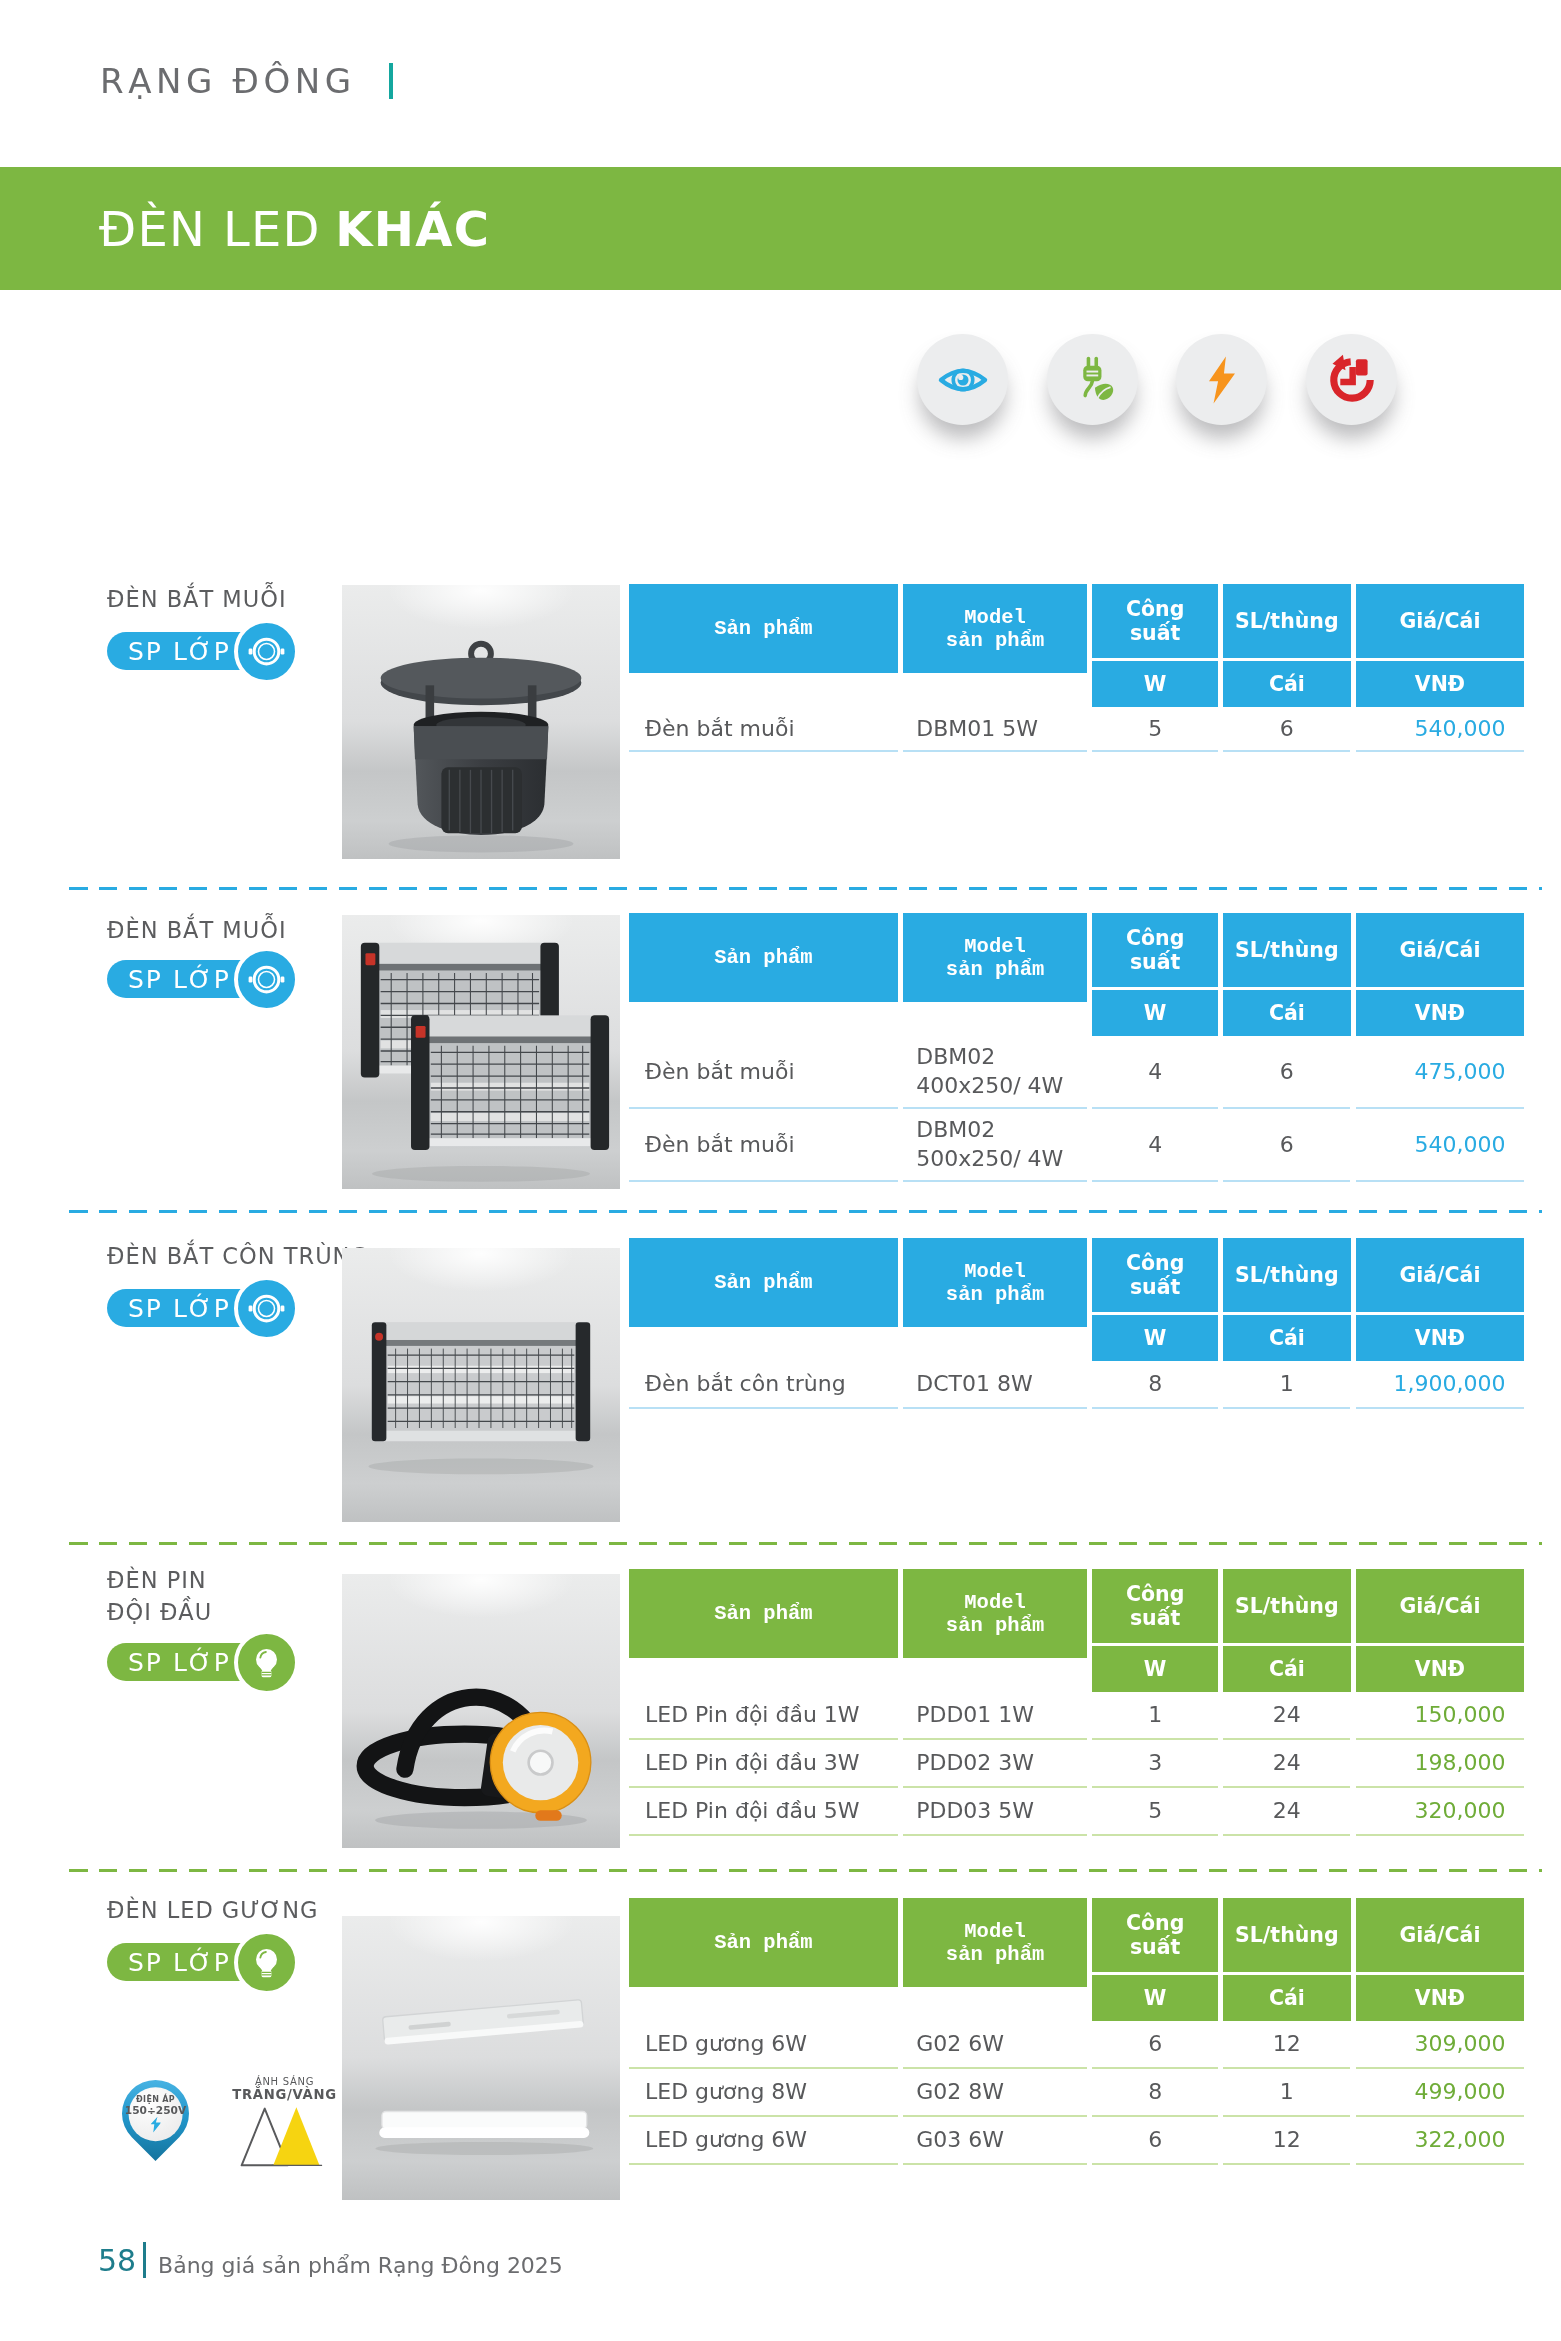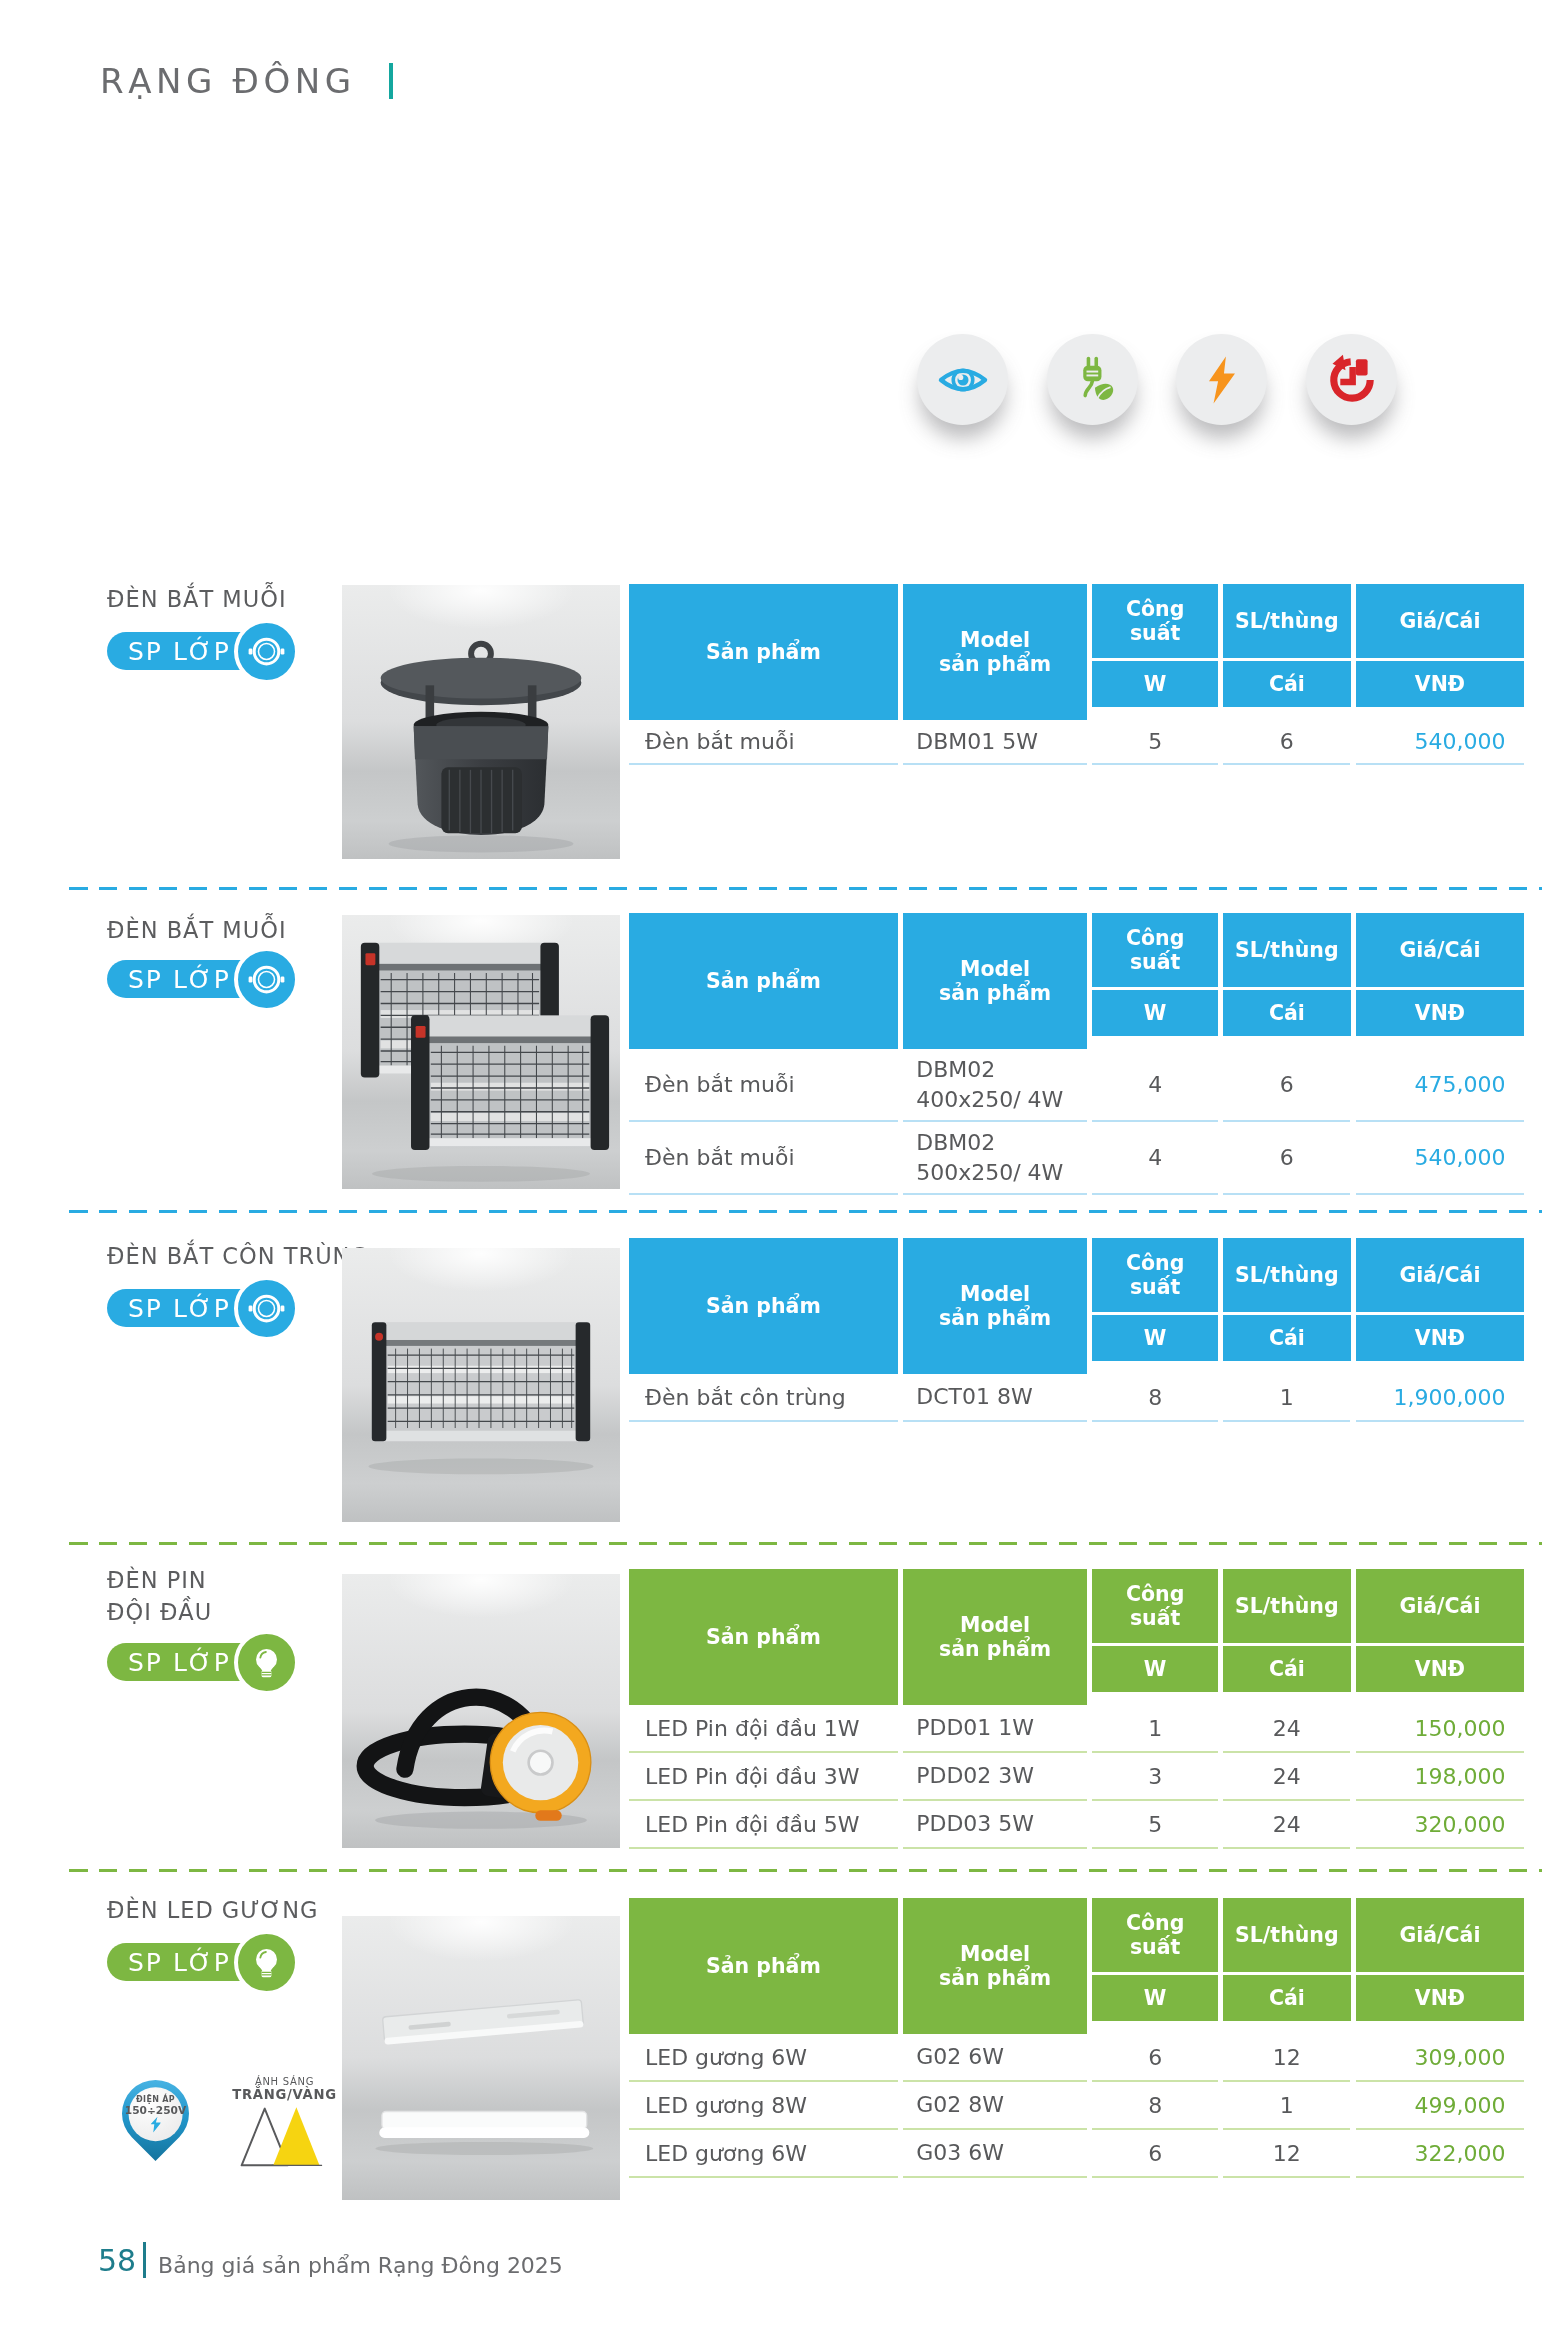--- a/index.html
+++ b/index.html
@@ -38,21 +38,21 @@
 
   
   .pimg{position:absolute;left:342px;width:278px;
         background:
           radial-gradient(48% 20% at 50% 2%, rgba(255,255,255,.95), rgba(255,255,255,0) 70%),
           linear-gradient(180deg,#EBECEC 0%,#DCDDDE 50%,#C4C6C7 68%,#CDCFD0 86%,#BFC1C2 100%);}
 
   
   .ptable{position:absolute;left:629px;width:895px;}
   .thead{display:flex;column-gap:5.3px;color:#fff;font-weight:700;font-size:20.5px;text-align:center;}
-  .hcell{height:136px;display:flex;flex-direction:column;align-items:center;justify-content:center;background:var(--th);}
+  .hcell{height:89px;display:flex;flex-direction:column;align-items:center;justify-content:center;background:var(--th);font-family:Liberation Mono, monospace;}
   .hsplit{display:flex;flex-direction:column;gap:2.6px;}
   .htop{height:74px;display:flex;flex-direction:column;align-items:center;justify-content:center;background:var(--th);line-height:1.18;}
   .hbot{height:46px;display:flex;align-items:center;justify-content:center;background:var(--th);}
   .c1{width:270px;}.c2{width:185px;}.c3{width:126px;}.c4{width:128px;}.c5{width:169px;}
   .trow{display:flex;column-gap:5.3px;}
   .cell{display:flex;align-items:center;border-bottom:2px solid var(--sep);font-size:22px;color:#58595B;box-sizing:border-box;}
   .rows-h68 .trow .cell{height:45px;}
   .rows-h110 .trow .cell{height:73px;}
   .rows-h72 .trow .cell{height:48px;}
   .cell.product{padding-left:16px;justify-content:flex-start;}
@@ -89,20 +89,24 @@
 </head>
 <body>
 
 <div class="page">
 
   <div class="logo">
     <span class="logo-text">RẠNG ĐÔNG</span>
     <span class="logo-bar"></span>
   </div>
 
+  <div class="banner">
+    <span class="banner-light">ĐÈN LED</span>
+    <span class="banner-bold">KHÁC</span>
+  </div>
 
   <div class="feature-icon" style="left:917px">
     <svg width="52" height="52" viewBox="0 0 80 80">
       <path d="M6 40 Q40 12 74 40 Q40 68 6 40 Z" fill="none" stroke="#29ABE2" stroke-width="6.5" stroke-linejoin="round"></path>
       <circle cx="40" cy="40" r="15" fill="none" stroke="#29ABE2" stroke-width="5.5"></circle>
       <circle cx="40" cy="40" r="8.5" fill="#29ABE2"></circle>
       <circle cx="36.5" cy="36" r="4" fill="#ECEDEE"></circle>
     </svg>
   </div>
   <div class="feature-icon" style="left:1047px">

